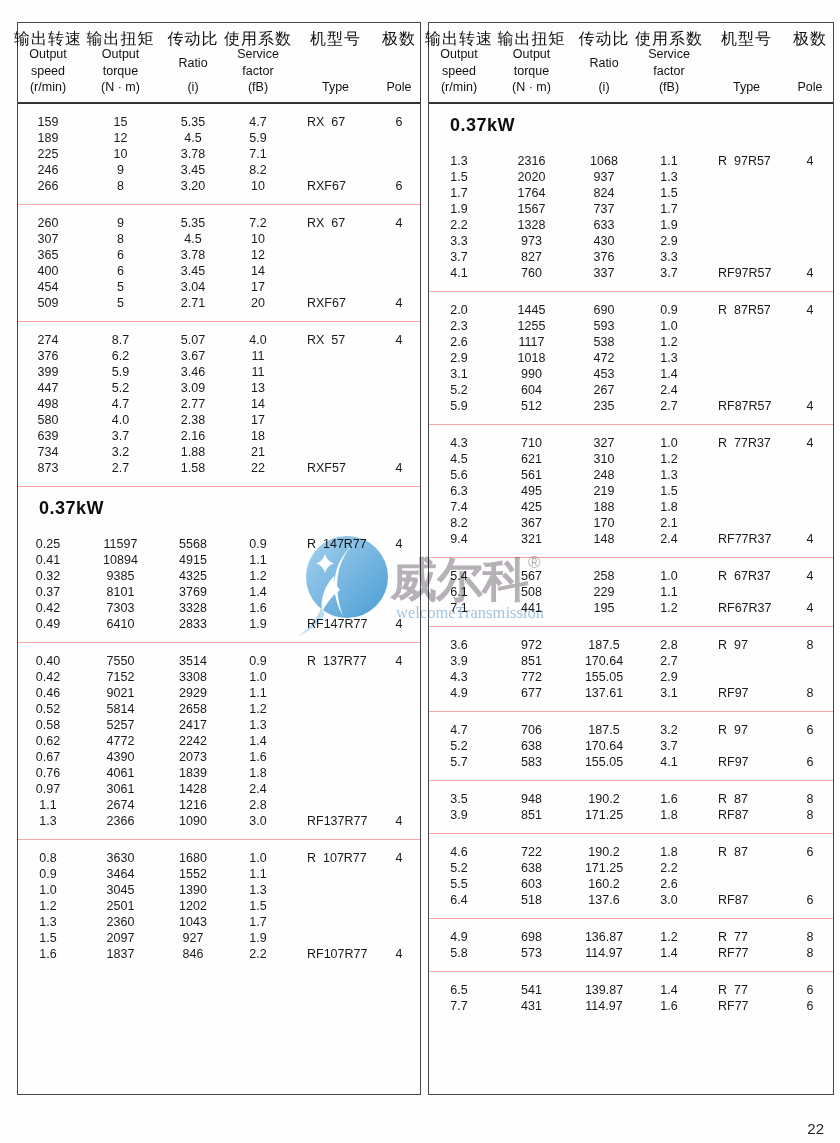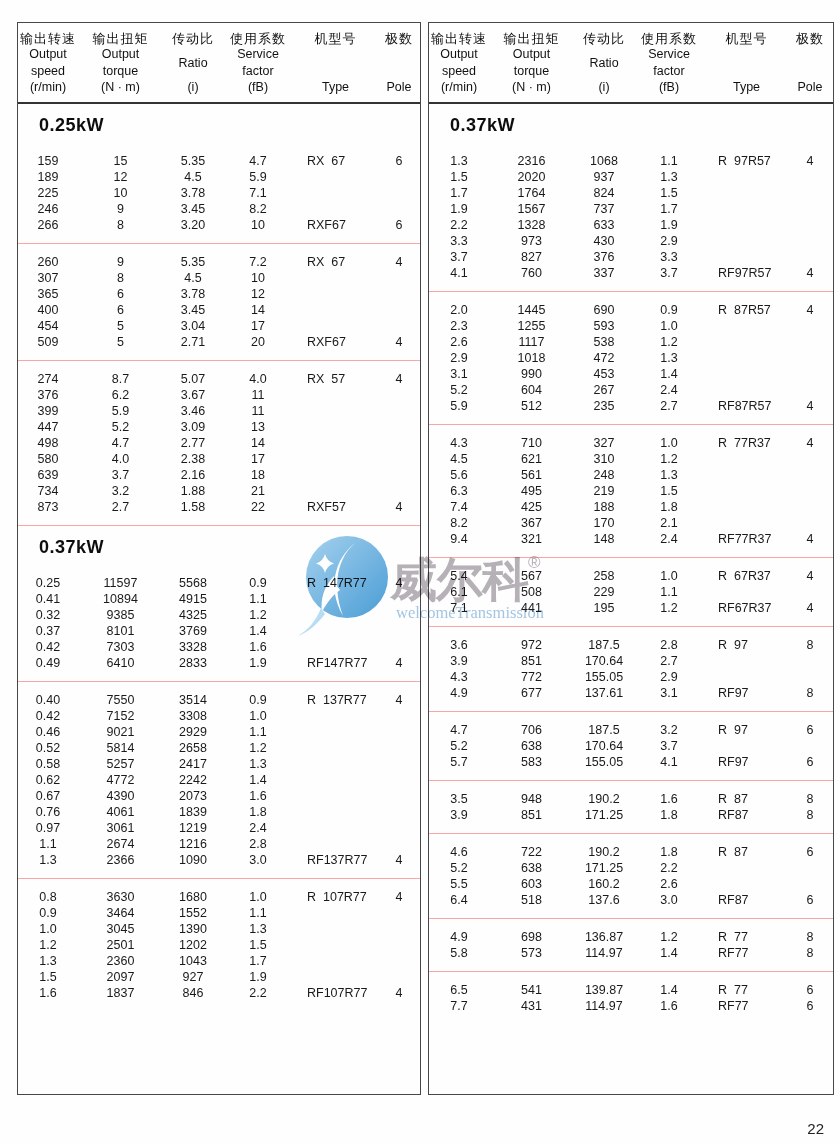--- a/index.html
+++ b/index.html
@@ -20,21 +20,21 @@
   
   .thead {
     display:grid; grid-template-columns:60px 85px 60px 70px 85px 42px;
     padding:8px 0 7px 0; border-bottom:2px solid #333; height:81px;
   }
   .hcol {
     display:flex; flex-direction:column; justify-content:space-between;
     align-items:center; text-align:center; font-size:12.5px; line-height:15px;
     color:#111;
   }
-  .hzh { font-size:13px; letter-spacing:1px; white-space:nowrap; }
+  .hzh { font-size:16px; letter-spacing:1px; white-space:nowrap; }
 
   
   .section-heading {
     font-size:18px; font-weight:bold; padding:11px 0 7px 21px;
     letter-spacing:.5px; color:#0d0d0d;
   }
   .group {
     display:flex; padding:10px 0; border-bottom:1px solid #fca5a5;
   }
   .tbody .group:last-child { border-bottom:none; }
@@ -108,21 +108,20 @@
       <div class="hcol">
         <span class="hzh">机型号</span>
         <span>Type</span>
       </div>
       <div class="hcol">
         <span class="hzh">极数</span>
         <span>Pole</span>
       </div>
     </div>
     <div class="tbody">
-        <div class="section-heading">0.25kW</div>
         <div class="group">
           <div class="rows">
             <div class="row">
               <div class="cell">159</div>
               <div class="cell">15</div>
               <div class="cell">5.35</div>
               <div class="cell">4.7</div>
             </div>
             <div class="row">
               <div class="cell">189</div>
@@ -375,21 +374,21 @@
             </div>
             <div class="row">
               <div class="cell">0.76</div>
               <div class="cell">4061</div>
               <div class="cell">1839</div>
               <div class="cell">1.8</div>
             </div>
             <div class="row">
               <div class="cell">0.97</div>
               <div class="cell">3061</div>
-              <div class="cell">1219</div>
+              <div class="cell">1428</div>
               <div class="cell">2.4</div>
             </div>
             <div class="row">
               <div class="cell">1.1</div>
               <div class="cell">2674</div>
               <div class="cell">1216</div>
               <div class="cell">2.8</div>
             </div>
             <div class="row">
               <div class="cell">1.3</div>

